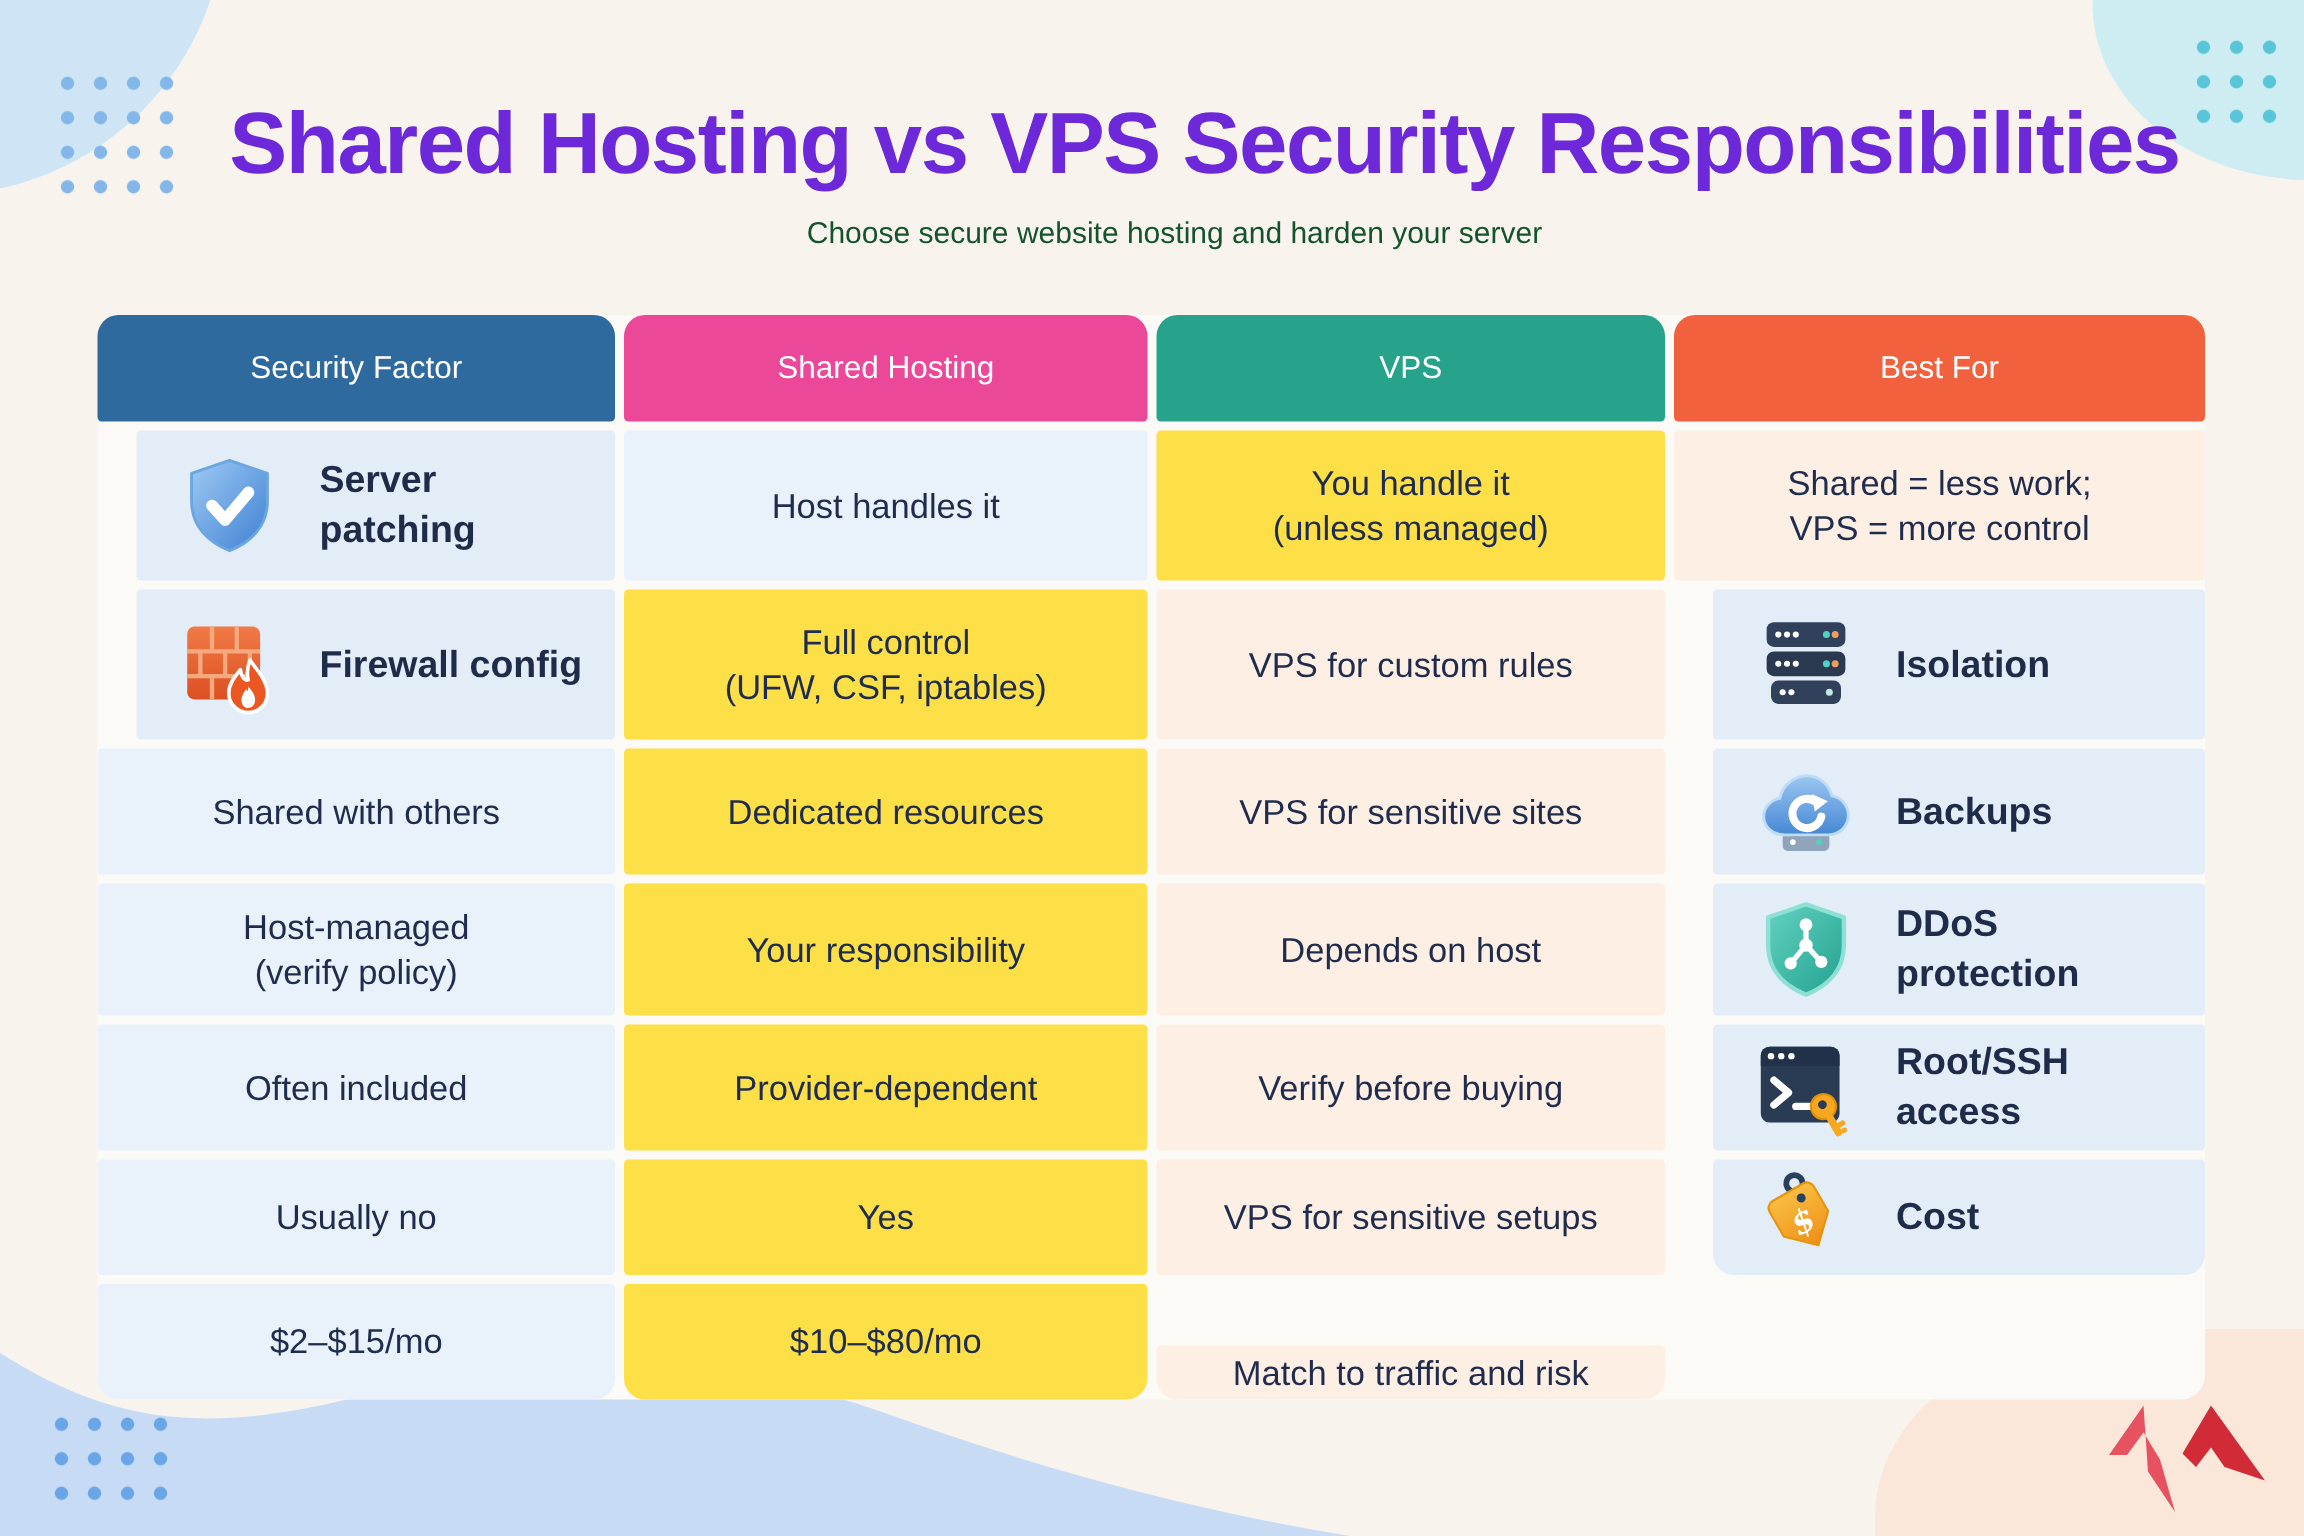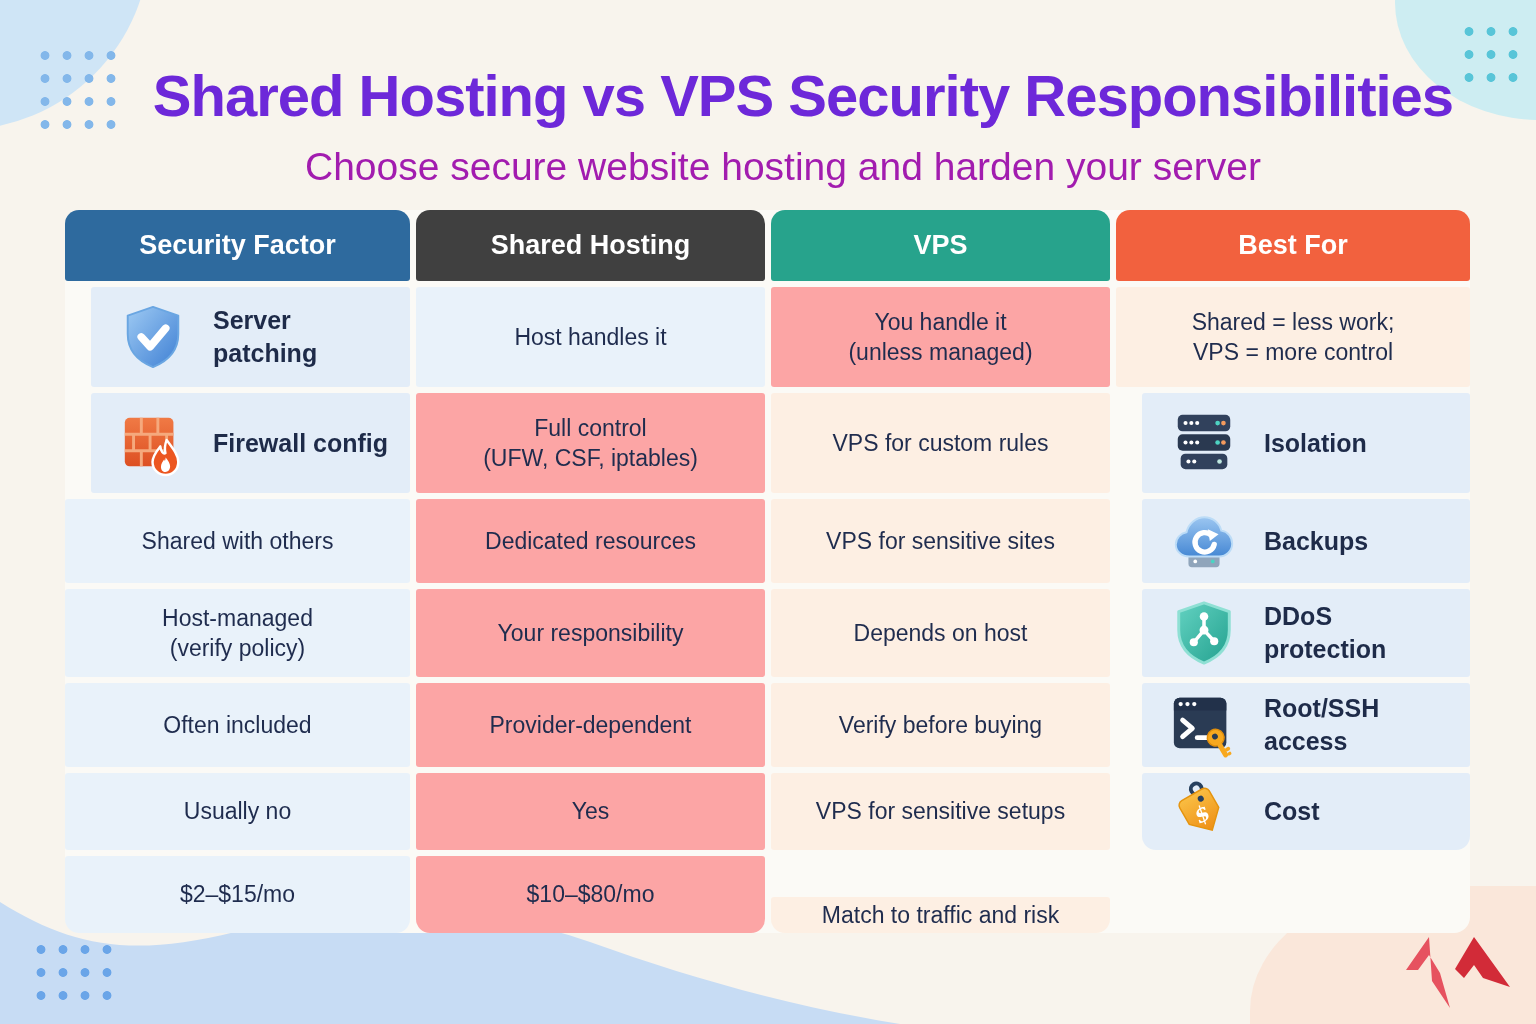--- a/index.html
+++ b/index.html
@@ -23,49 +23,49 @@
   .wave-bl{position:absolute;left:0;top:884px;width:900px;height:140px;}
   .logo{position:absolute;left:1382px;top:930px;width:140px;height:90px;}
 
   
   .titles{position:absolute;left:0;right:0;top:62px;text-align:center;z-index:2;}
   .titles h1{
     margin:0;padding-left:70px;font-size:58px;font-weight:bold;letter-spacing:-1px;
     color:#6d28d9;
   }
   .titles .sub{
-    margin-top:16px;padding-left:30px;font-size:39px;color:#a21caf;font-weight:normal;
+    margin-top:16px;padding-left:30px;font-size:20px;color:#14532d;font-weight:normal;
   }
 
   
   .table{
     position:absolute;left:65px;top:210px;z-index:2;
     display:grid;
     grid-template-columns:345px 349px 339px 354px;
     grid-template-rows:71px 100px 100px 84px 88px 84px 77px 77px;
     gap:6px;
     background:#fbfaf6;border-radius:16px;
   }
   .th{
     display:flex;align-items:center;justify-content:center;
-    color:#fff;font-size:27px;font-weight:bold;
+    color:#fff;font-size:21px;font-weight:normal;
     border-radius:14px 14px 3px 3px;
   }
   .th1{background:#2e6a9e;}
-  .th2{background:#404040;text-align:center;}
+  .th2{background:#ec4899;text-align:center;}
   .th3{background:#27a38c;}
   .th4{background:#f2613e;}
   .cell{
     display:flex;align-items:center;justify-content:center;text-align:center;
     font-size:23px;color:#1f2c4e;line-height:1.32;white-space:pre-line;
     border-radius:3px;padding:4px 14px;box-sizing:border-box;
   }
   .c-factor{background:#e3edf8;justify-content:flex-start;text-align:left;padding-left:26px;gap:24px;margin-left:26px;}
   .c-shared{background:#e9f2fa;}
-  .c-vps{background:#fca5a5;}
+  .c-vps{background:#fde047;}
   .c-best{background:#fdefe3;}
   .factor-label{font-size:25px;font-weight:bold;color:#1e2b49;white-space:normal;}
   .icon-box{width:72px;height:72px;flex:0 0 72px;display:flex;align-items:center;justify-content:center;}
 </style>
 </head>
 <body>
 
 <div class="canvas">
 
   <div class="blob blob-tl"></div>

